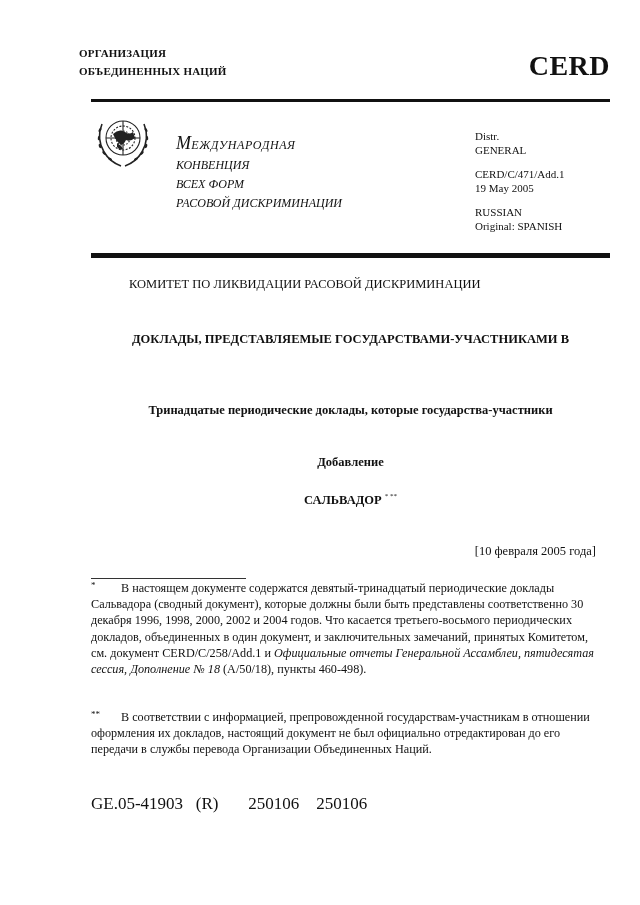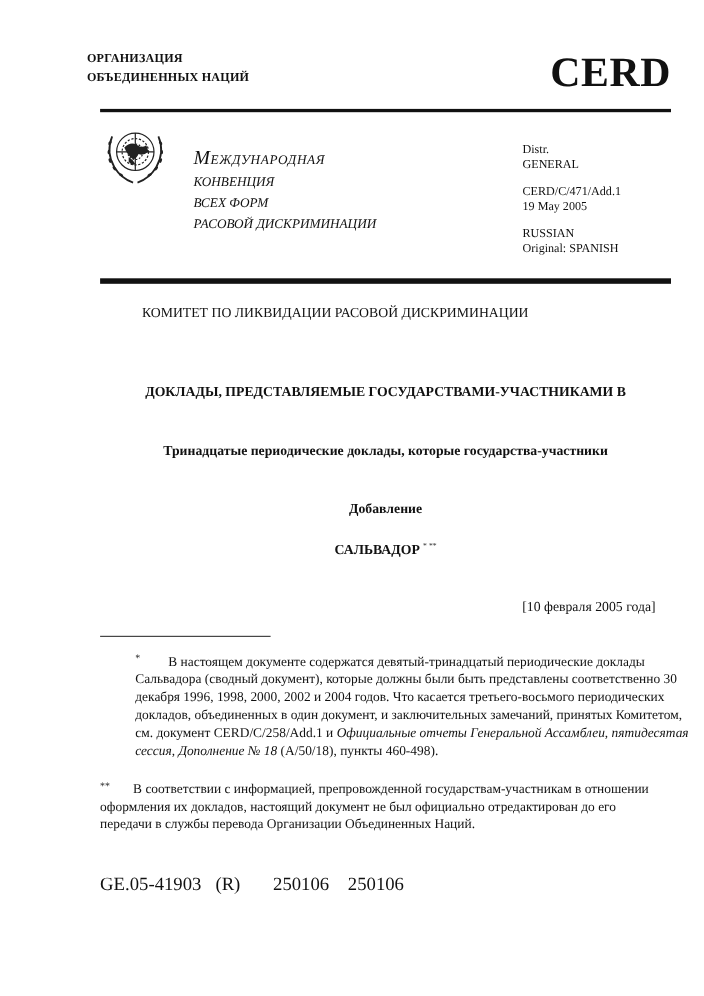--- a/index.html
+++ b/index.html
@@ -20,21 +20,21 @@
     .org-name {
       left: 79px; top: 44px;
       font-weight: bold;
       font-size: 11px;
       line-height: 18px;
       letter-spacing: 0.2px;
     }
     .cerd {
       right: 30px; top: 46px;
       font-weight: bold;
-      font-size: 38px;
+      font-size: 28px;
       line-height: 40px;
       letter-spacing: 0.5px;
     }
     .rule-top {
       left: 91px; top: 99px;
       width: 519px; height: 3px;
       background: #111111;
     }
 
     .emblem {
@@ -77,21 +77,21 @@
       line-height: 16px;
       margin-left: 38px;
     }
 
     .center-block {
       left: 91px; width: 519px;
       text-align: center;
       font-weight: bold;
     }
     .title-main {
-      top: 347px;
+      top: 330px;
       font-size: 12.5px;
       line-height: 18px;
     }
     .title-sub {
       top: 401px;
       font-size: 12.5px;
       line-height: 18px;
     }
     .addendum {
       top: 454px;
@@ -119,21 +119,21 @@
     .fn-rule {
       left: 91px; top: 578px;
       width: 155px; height: 1px;
       background: #333333;
     }
     .footnote {
       left: 91px; width: 510px;
       font-size: 12.2px;
       line-height: 16.2px;
     }
-    .fn1 { top: 593px; margin-left: 32px; }
+    .fn1 { top: 580px; }
     .fn2 { top: 709px; }
     .fn-mark {
       display: inline-block;
       width: 30px;
       font-size: 9px;
       vertical-align: 4px;
       line-height: 1;
     }
     .footnote .it { font-style: italic; }
 

